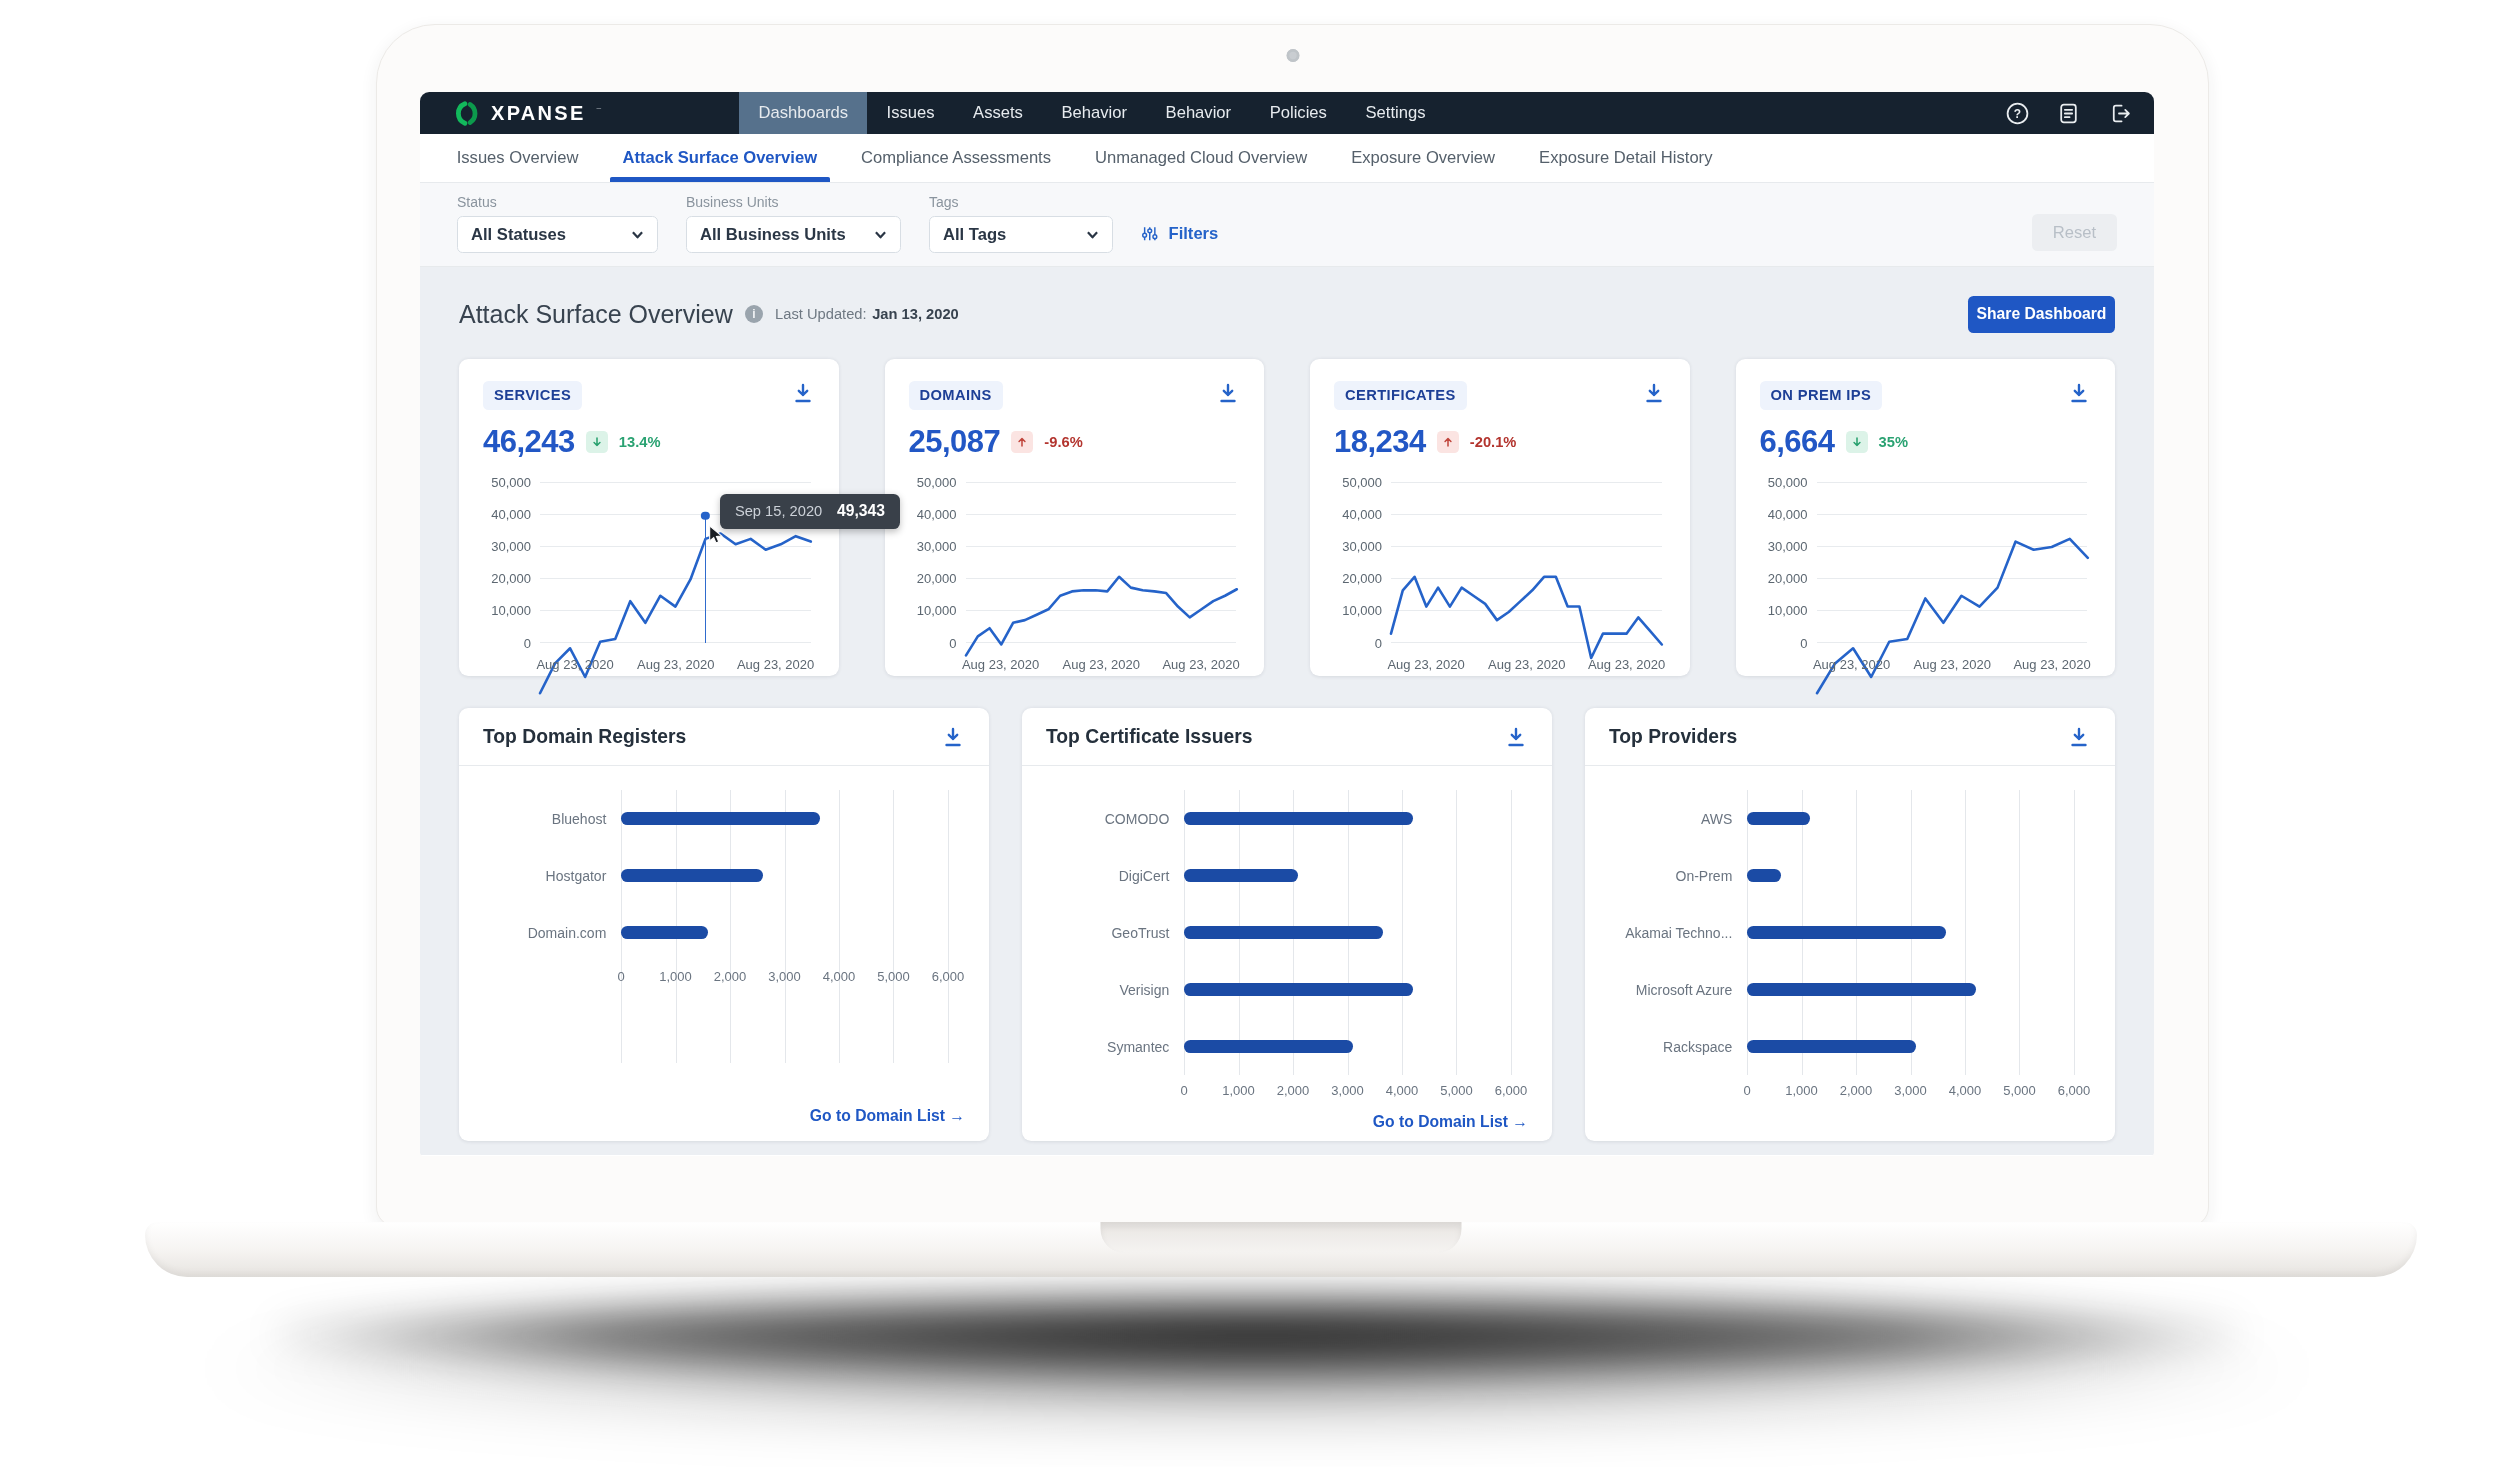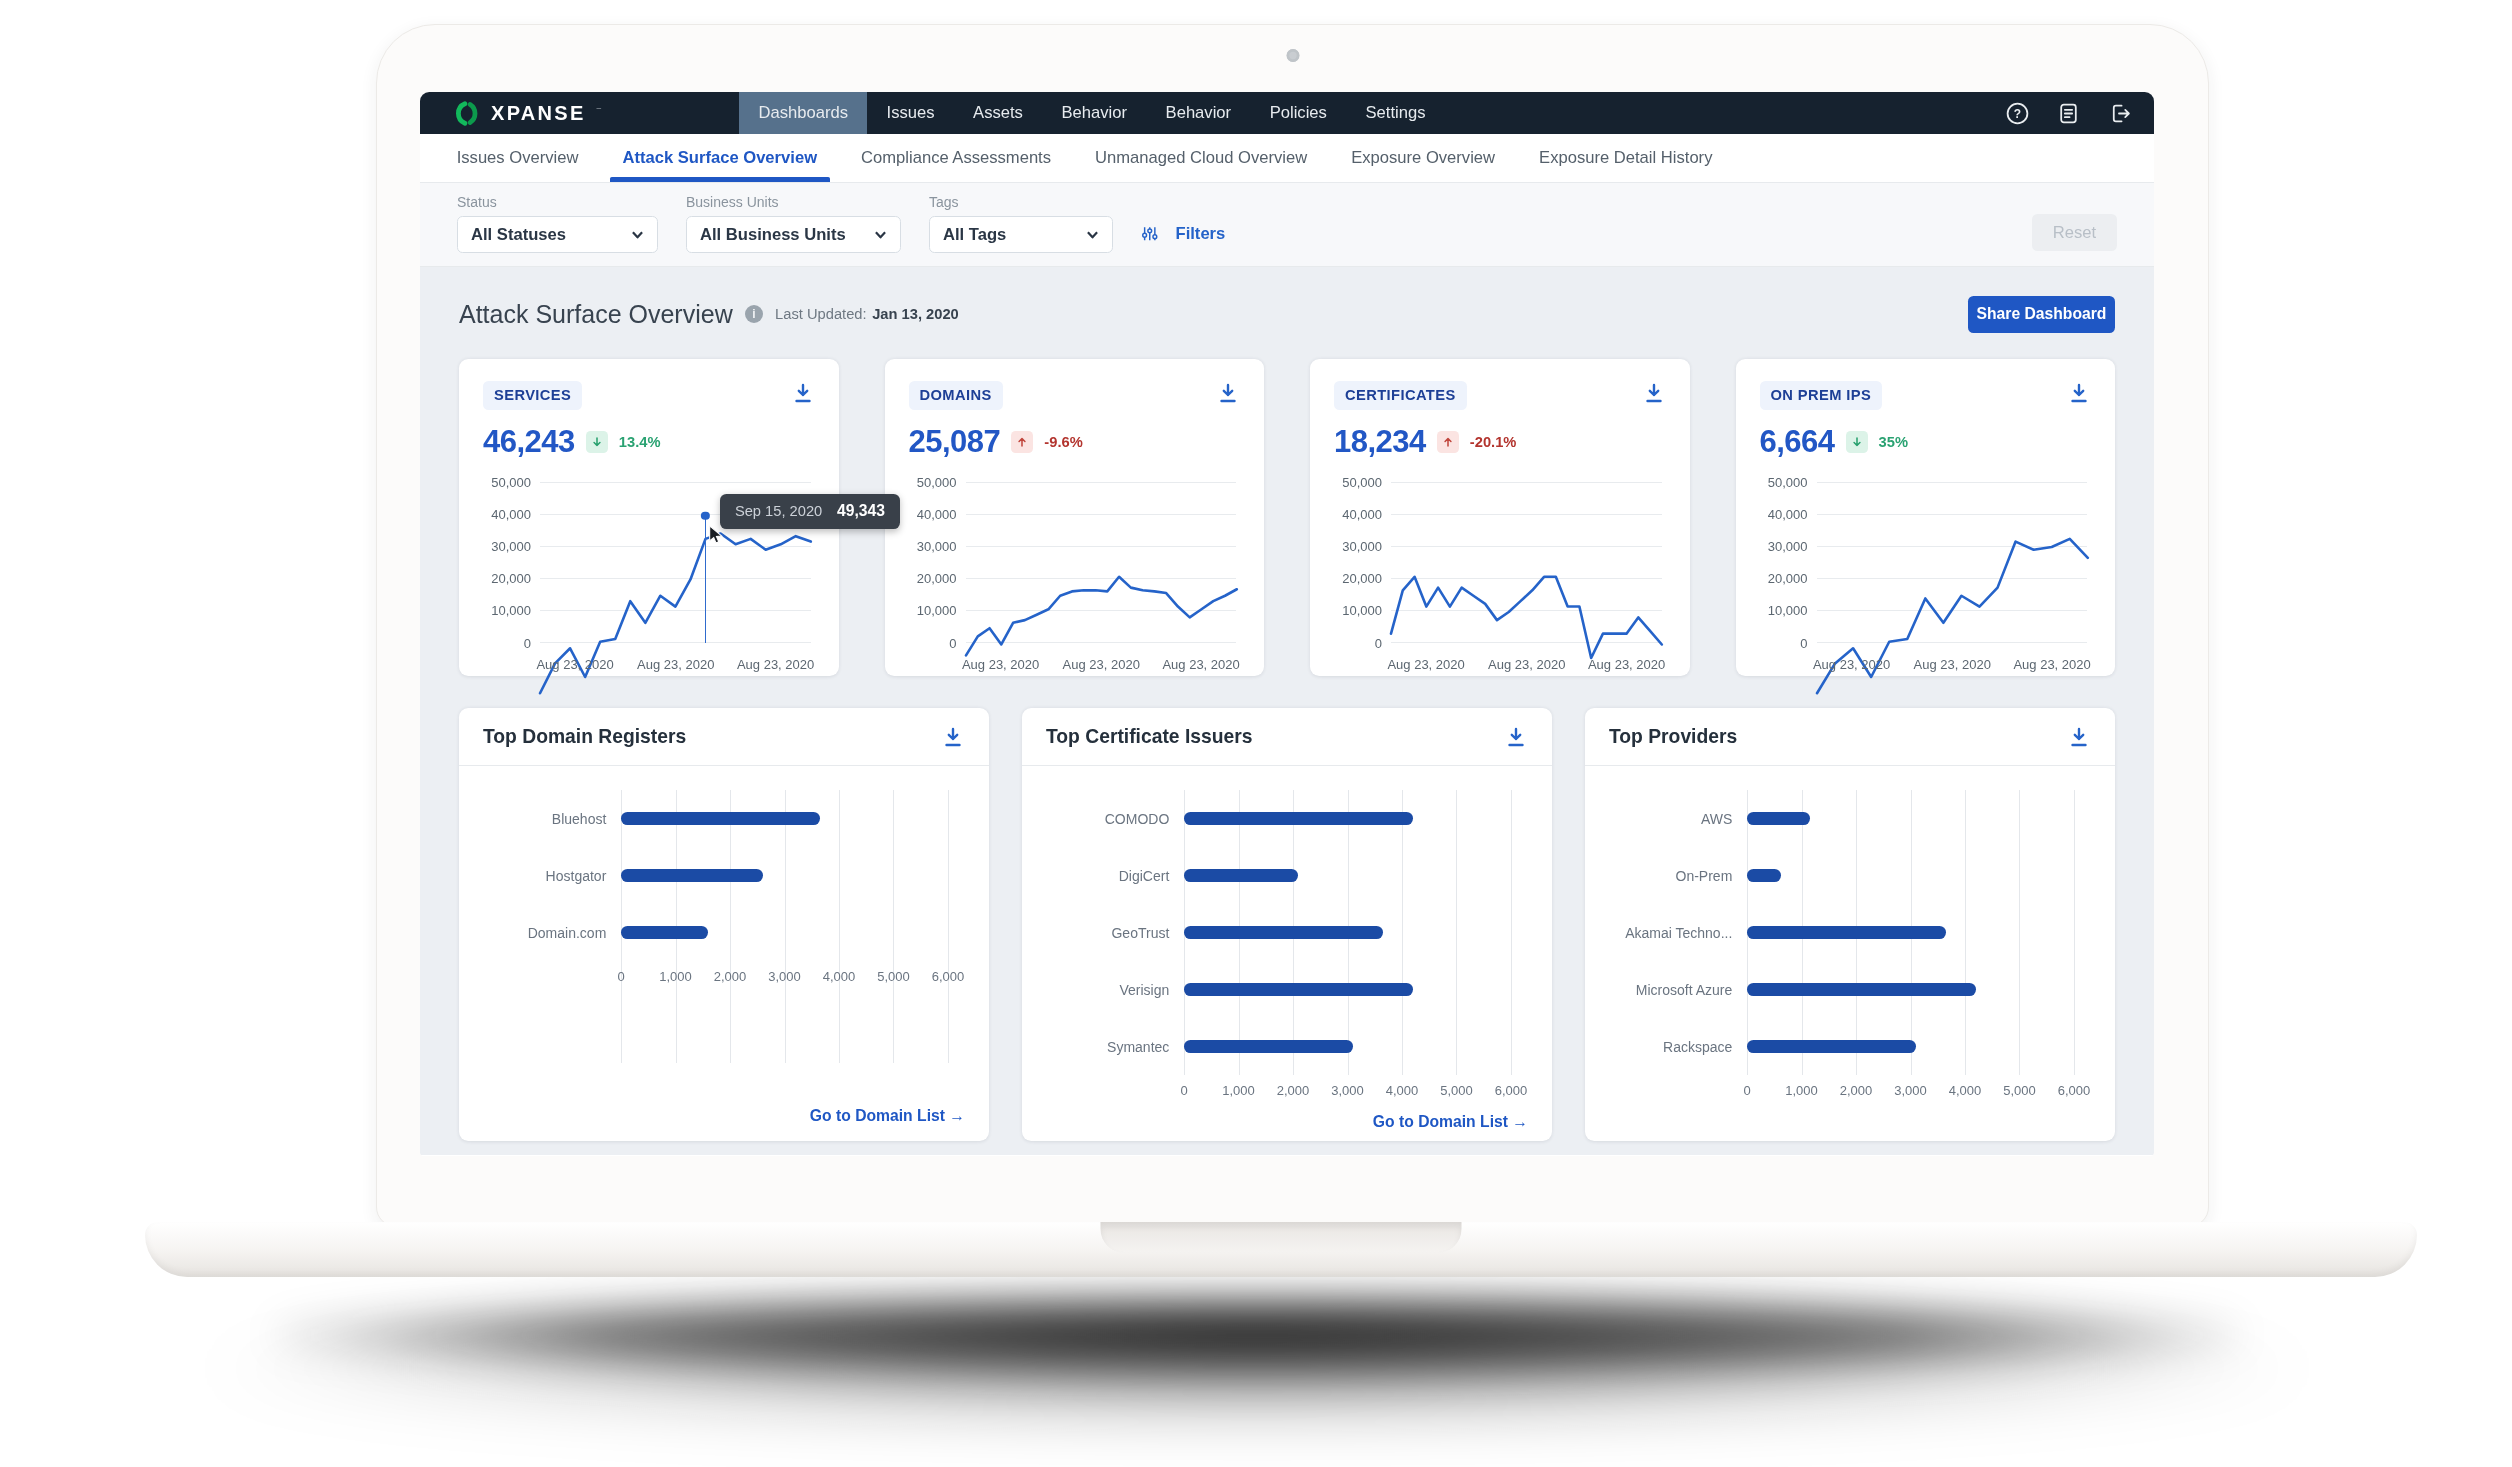--- a/index.html
+++ b/index.html
@@ -52,21 +52,21 @@
                        background:#1f57c4; border-radius:1.8px 1.8px 0 0; }
 
   
   .filterbar { height:84px; background:#f7f8fa; display:flex; align-items:flex-start;
                padding:11px 37px 0 37px; gap:28px; border-bottom:0.9px solid #e7eaec; }
   .ffield .flabel { font-size:14px; color:#8a949e; margin-bottom:6.4px; }
   .fselect { height:37px; background:#fff; border:0.9px solid #d8dee4; border-radius:5.5px;
              display:flex; align-items:center; padding:0 13px; cursor:pointer; }
   .fselect .fval { font-size:16.6px; font-weight:bold; color:#2a3645; }
   .fselect svg { margin-left:auto; }
-  .filters-link { display:flex; align-items:center; gap:17px; margin-top:29.5px; border:none; background:none;
+  .filters-link { display:flex; align-items:center; gap:10px; margin-top:29.5px; border:none; background:none;
                   color:#2563c9; font-size:16.6px; font-weight:bold; cursor:pointer;
                   font-family:"Liberation Sans",sans-serif;text-align:center; }
   .reset-btn { margin-left:auto; margin-top:20px; width:85px; height:37px; background:#eceef1;
                color:#b8bfc7; border:none; border-radius:5.5px; font-size:16.6px;
                font-family:"Liberation Sans",sans-serif; cursor:default; }
 
   
   .content { background:#eceff3; height:888px; padding:22px 39px 0 39px; }
   .title-row { display:flex; align-items:center; gap:12px; height:50px; }
   .page-title { font-size:25px; font-weight:500; color:#38434f; }

